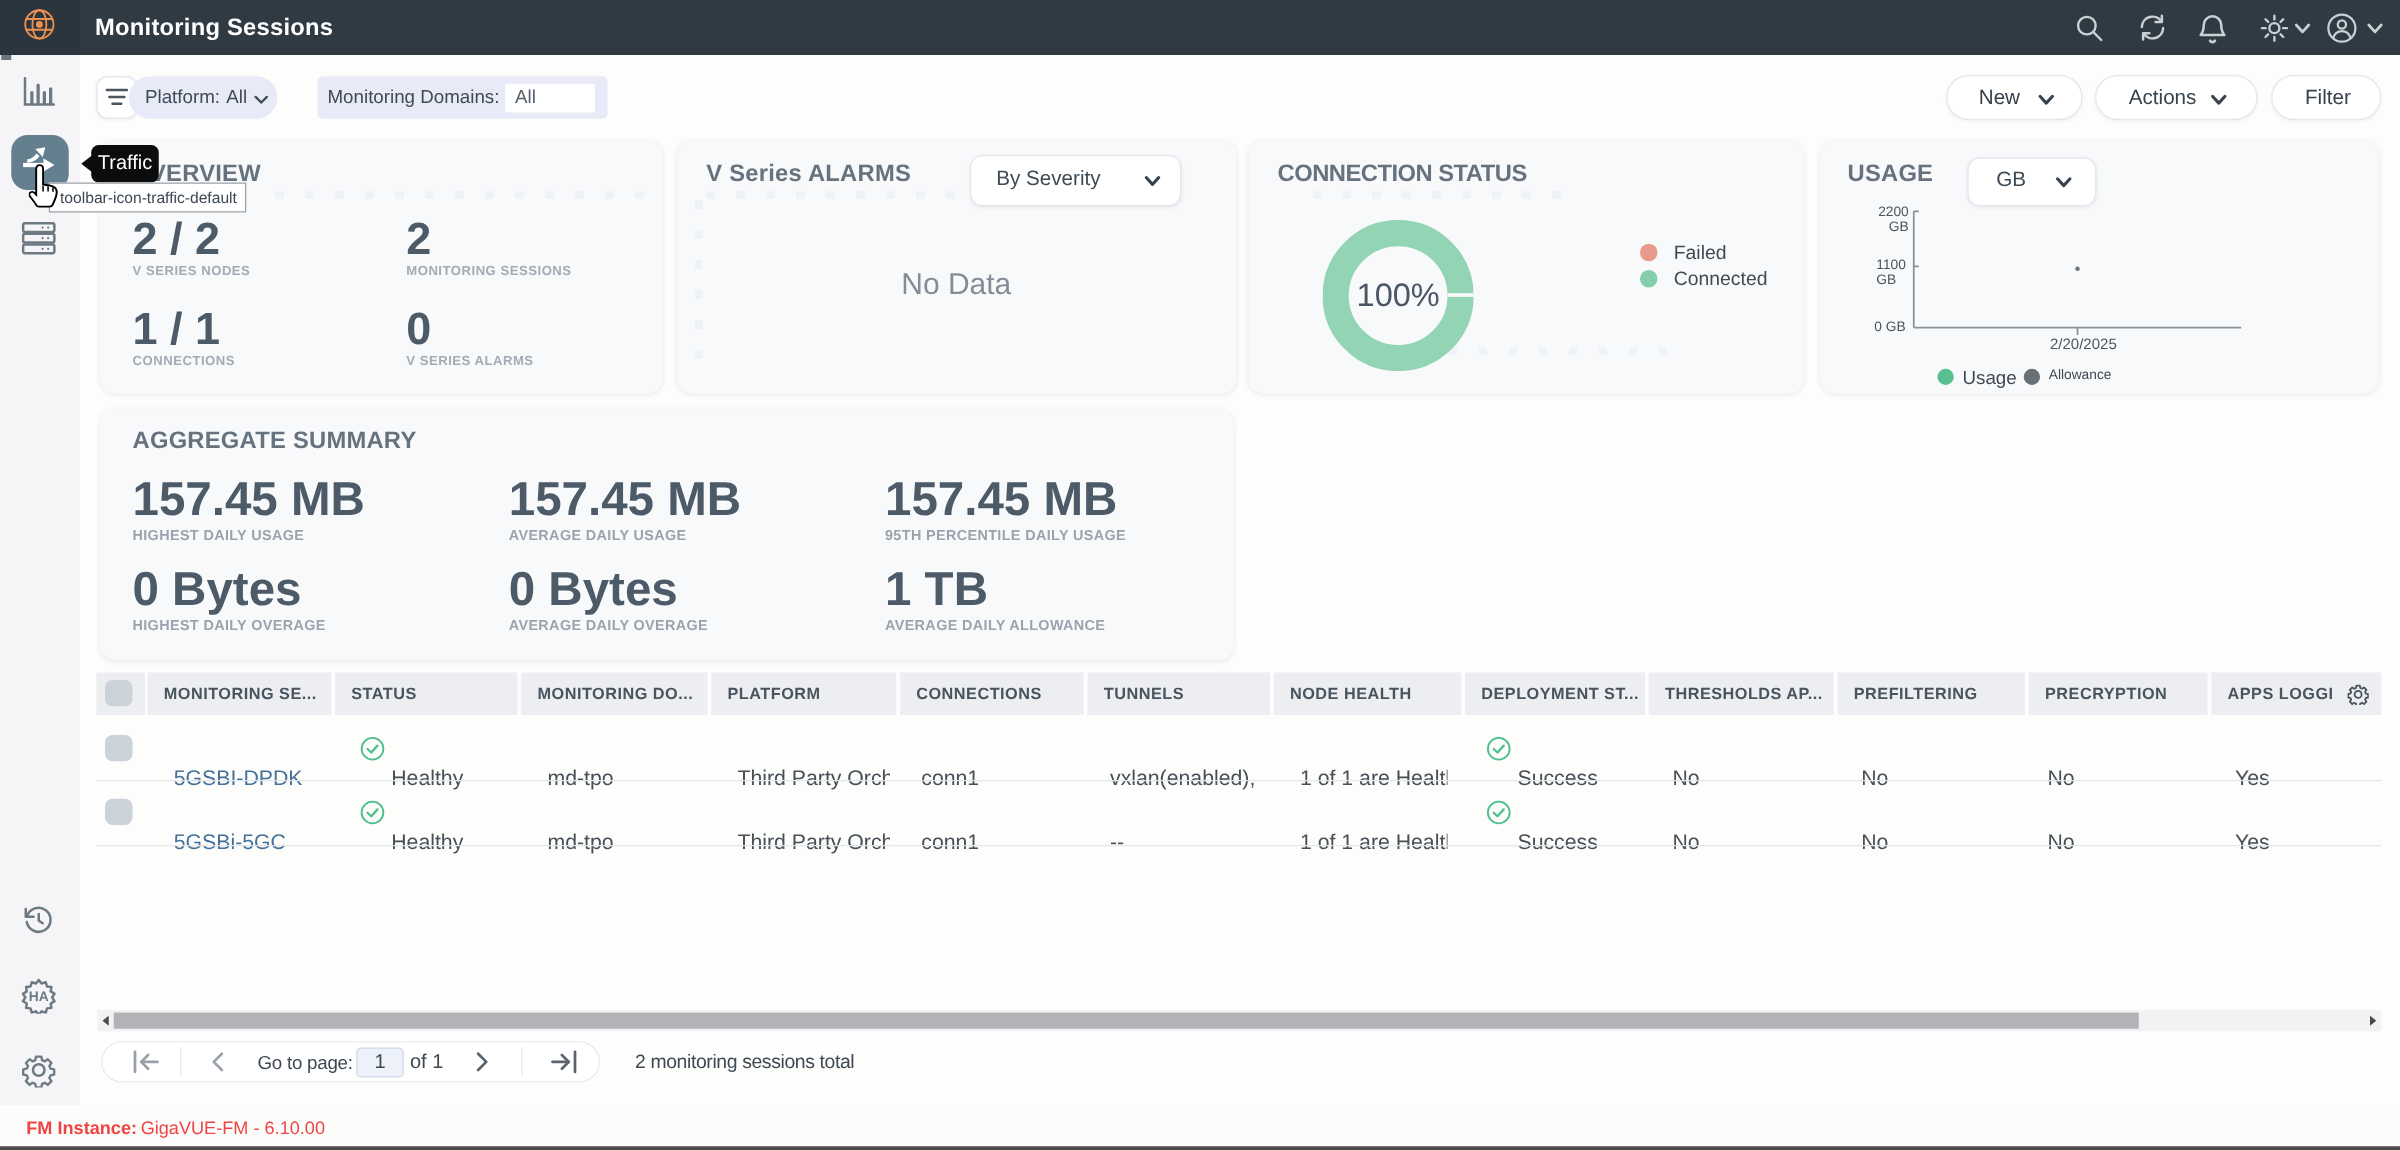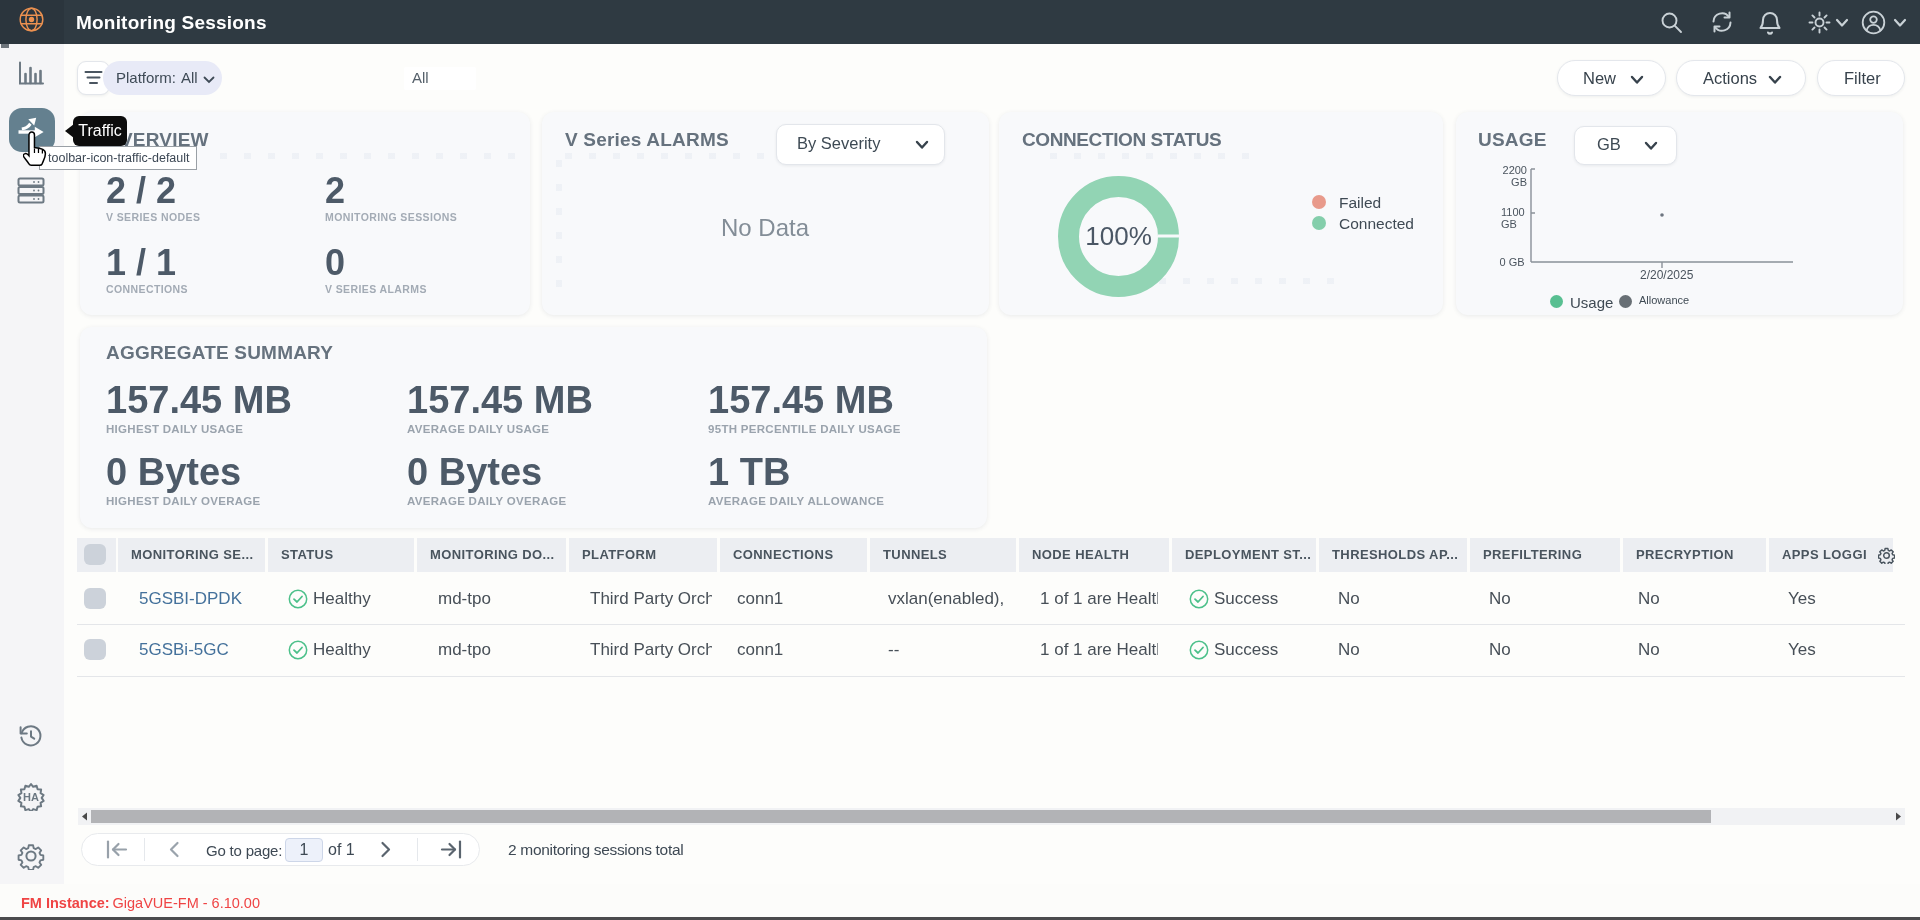--- a/index.html
+++ b/index.html
@@ -28,21 +28,21 @@
 
 .card { background:#f8f9fb; border-radius:12px; box-shadow:0 1px 4px rgba(60,70,90,.10); }
 .ctitle { color:#66727e; font-size:19px; font-weight:bold; letter-spacing:0.2px; }
 .bignum { color:#4d5a68; font-size:36px; font-weight:bold; }
 .slabel { color:#a3abb5; font-size:10.5px; font-weight:bold; letter-spacing:0.4px; }
 
 .aggnum { color:#4d5a68; font-size:38px; font-weight:bold; }
 .agglabel { color:#9aa3ad; font-size:11.5px; font-weight:bold; letter-spacing:0.3px; }
 
 .th { top:538px; height:34px; background:#eceef2; color:#49545e; font-size:13px; font-weight:bold; letter-spacing:0.4px; line-height:34px; padding-left:13px; }
-.td { font-size:17px; color:#474f57; }
+.td { font-size:17px; color:#474f57;margin-top:24px; }
 .divider { height:1px; background:#e4e6e9; left:77px; width:1828px; }
 .link { color:#44719b; }
 .checkbox { width:22px; height:21px; background:#ccd2da; border-radius:6px; left:84px; }
 
 #pagpill { left:81px; top:833px; width:399px; height:33px; border-radius:17px; background:#fff; border:1.5px solid #e8eaed; }
 .pgdiv { top:838px; width:1px; height:23px; background:#e5e8ec; }
 
 #footer { left:0; top:884px; width:1920px; height:33px; background:#fcfcfa; }
 #footer-bottom { left:0; top:917px; width:1920px; height:3px; background:#4b4b4d; }
 .ftext { top:895px; font-size:14.5px; color:#ef4444; }
@@ -157,20 +157,23 @@
 <svg class="abs" style="left:84px;top:70px" width="19" height="16" viewBox="0 0 19 16" stroke="#4a5560" stroke-width="2" stroke-linecap="round">
   <path d="M1.5 2 H17.5 M3.5 7.5 H15.5 M6 13 H13"></path>
 </svg>
 <div class="abs chip" id="chip-platform">
       <span style="position:absolute;left:13px;top:8px">Platform:</span>
       <span style="position:absolute;left:78px;top:8px">All</span>
   <svg class="abs" style="left:100px;top:15px" width="12" height="8" viewBox="0 0 12 8" fill="none" stroke="#3e4a56" stroke-width="1.8" stroke-linecap="round">
         <path d="M1.5 1.5 L6 6 L10.5 1.5"></path>
       </svg>
 </div>
+<div class="abs chip" id="chip-domains">
+      <span style="position:absolute;left:8px;top:8px">Monitoring Domains:</span>
+    </div>
 <div class="abs" id="domInput">All</div>
 <div class="abs pill" id="btn-new">
       <span style="position:absolute;left:25px;top:8px">New</span>
   <svg class="abs" style="left:72px;top:14px" width="14" height="10" viewBox="0 0 14 10" fill="none" stroke="#37424c" stroke-width="2.4" stroke-linecap="round" stroke-linejoin="round">
         <path d="M2 2 L7 7.5 L12 2"></path>
       </svg>
 </div>
 <div class="abs pill" id="btn-actions">
       <span style="position:absolute;left:26px;top:8px">Actions</span>
   <svg class="abs" style="left:91px;top:14px" width="14" height="10" viewBox="0 0 14 10" fill="none" stroke="#37424c" stroke-width="2.4" stroke-linecap="round" stroke-linejoin="round">
@@ -261,21 +264,21 @@
 <div class="abs th" style="left:268px;width:146px">STATUS</div>
 <div class="abs th" style="left:417px;width:149px">MONITORING DO...</div>
 <div class="abs th" style="left:569px;width:148px">PLATFORM</div>
 <div class="abs th" style="left:720px;width:147px">CONNECTIONS</div>
 <div class="abs th" style="left:870px;width:146px">TUNNELS</div>
 <div class="abs th" style="left:1019px;width:150px">NODE HEALTH</div>
 <div class="abs th" style="left:1172px;width:144px">DEPLOYMENT ST...</div>
 <div class="abs th" style="left:1319px;width:148px">THRESHOLDS AP...</div>
 <div class="abs th" style="left:1470px;width:150px">PREFILTERING</div>
 <div class="abs th" style="left:1623px;width:143px">PRECRYPTION</div>
-<div class="abs th" style="left:1769px;width:124px">APPS LOGGI</div>
+<div class="abs th" style="left:1769px;width:136px">APPS LOGGI</div>
 <div class="abs checkbox" style="top:544px"></div>
 <svg class="abs" style="left:1878px;top:547px" width="17" height="17" viewBox="0 0 28 28" fill="none" stroke="#49545e" stroke-width="2.4" stroke-linejoin="round">
   <path d="M11.7 2.5 h4.6 l0.6 3.1 2.3 1 2.6 -1.8 3.2 3.2 -1.8 2.6 1 2.3 3.1 0.6 v4.6 l-3.1 0.6 -1 2.3 1.8 2.6 -3.2 3.2 -2.6 -1.8 -2.3 1 -0.6 3.1 h-4.6 l-0.6 -3.1 -2.3 -1 -2.6 1.8 -3.2 -3.2 1.8 -2.6 -1 -2.3 -3.1 -0.6 v-4.6 l3.1 -0.6 1 -2.3 -1.8 -2.6 3.2 -3.2 2.6 1.8 2.3 -1 z"></path>
   <circle cx="14" cy="14" r="4.6"></circle>
 </svg>
 
 <div class="abs checkbox" style="top:588px"></div>
 <div class="abs td link" style="left:139px;top:589px">5GSBI-DPDK</div>
 <svg class="abs" style="left:288px;top:589px" width="20" height="20" viewBox="0 0 20 20" fill="none" stroke="#4cc08a" stroke-width="1.5">
       <circle cx="10" cy="10" r="8.7"></circle>

